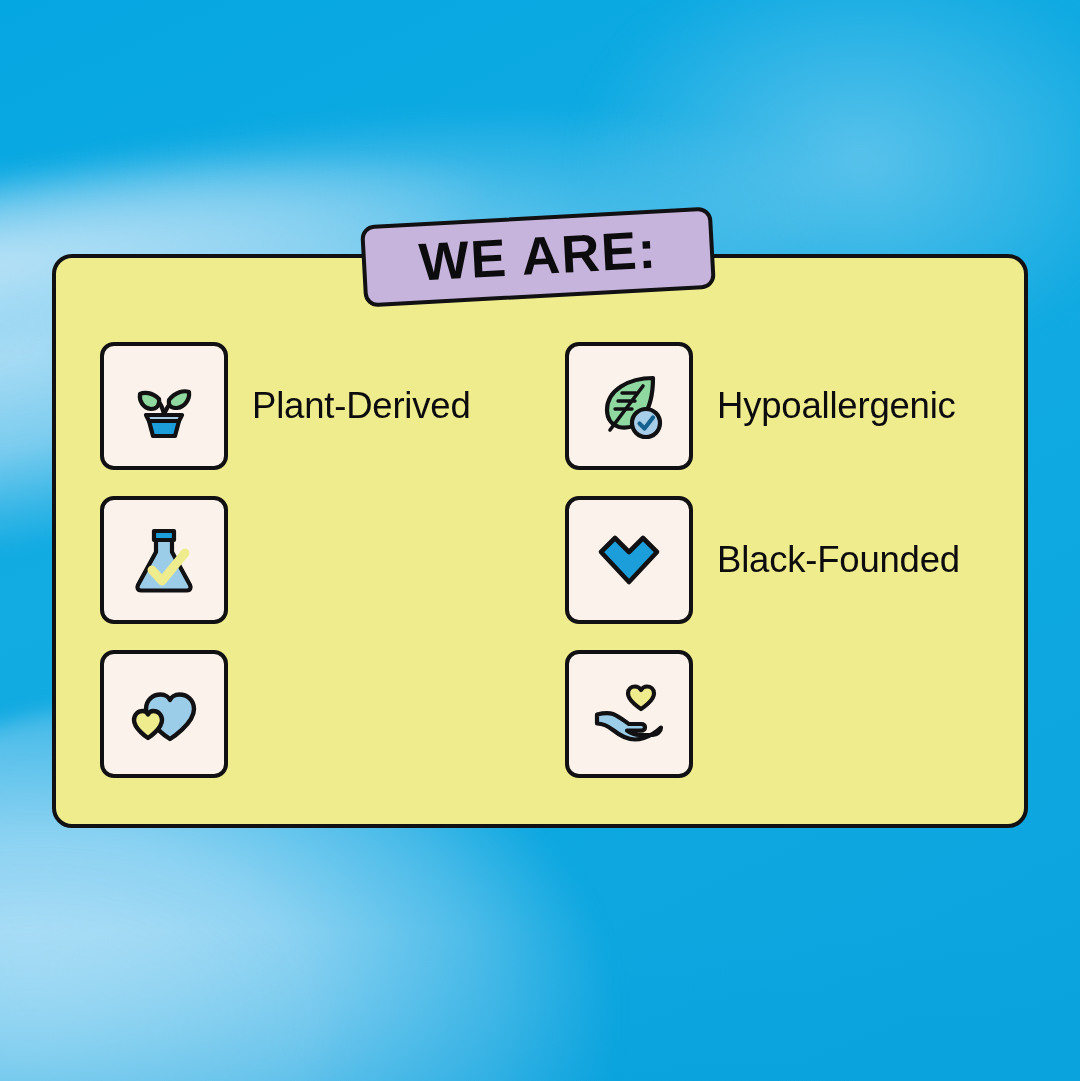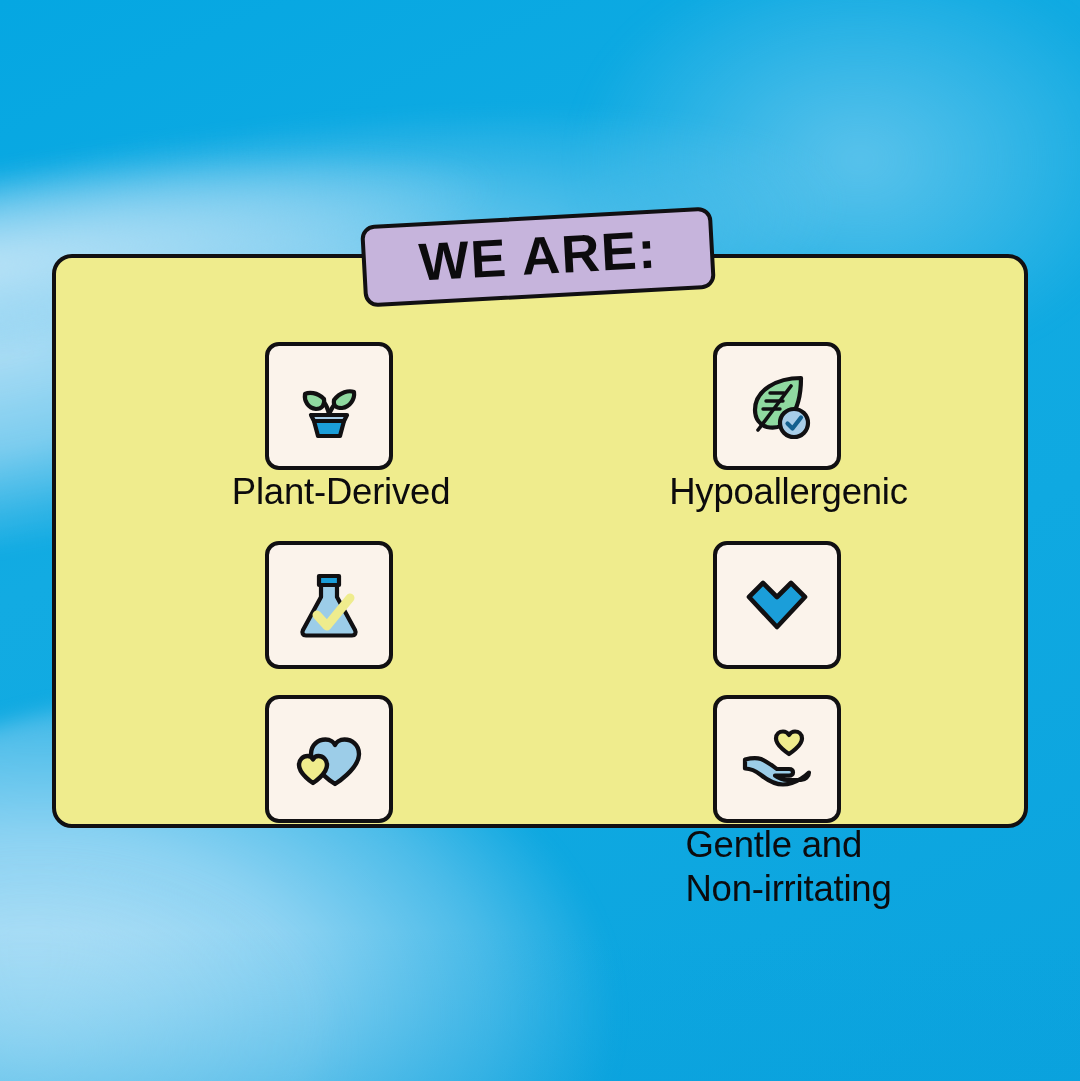--- a/index.html
+++ b/index.html
@@ -155,21 +155,21 @@
     gap: 26px;
   }
 
   .grid-row {
     display: flex;
     flex-direction: row;
   }
 
   .feature {
     display: flex;
-    flex-direction: column;
+    flex-direction: row;
     align-items: center;
     width: 458px;
   }
 
   .feature.col-right { width: 430px; padding-left: 7px; }
 
   .icon-tile {
     width: 128px;
     height: 128px;
     min-width: 128px;
@@ -266,20 +266,21 @@
       </div>
 
       <div class="feature col-right">
         <div class="icon-tile">
           <span>
             <svg width="76" height="76" viewBox="0 0 76 76">
               <path d="M10 30 L24 16 L38 30 L52 16 L66 30 L38 60 Z" fill="#1B9ED9" stroke="#111012" stroke-width="4.6" stroke-linejoin="round" stroke-linecap="round"></path>
             </svg>
           </span>
         </div>
+        <div class="feature-label">Black-Founded</div>
       </div>
 
     </div>
 
     <div class="grid-row">
 
       <div class="feature col-left">
         <div class="icon-tile">
           <span>
             <svg width="76" height="76" viewBox="0 0 76 76">
@@ -296,22 +297,20 @@
         <div class="icon-tile">
           <span>
             <svg width="76" height="76" viewBox="0 0 76 76">
               <g stroke="#111012" stroke-width="4.2" stroke-linejoin="round" stroke-linecap="round">
                 <path d="M50 33 C50 33 37 25 37 17.5 C37 13 40.5 10.5 44 10.5 C46.6 10.5 48.8 12 50 14 C51.2 12 53.4 10.5 56 10.5 C59.5 10.5 63 13 63 17.5 C63 25 50 33 50 33 Z" fill="#EFEC8D"></path>
                 <path d="M6 38.5 C6 38.5 16 36 22 38 C27.5 40 35 46 38 48 L50 48 C53 48 54 49.8 54 51.4 C54 53 52.6 54.6 50 54.6 L36 54.6 C36 54.6 42 59 48 59 L62 59 C66 59 70 55.5 70 51.5 C70 51.5 58 63.5 44 63.5 C34 63.5 27 58 22 54 C17 50 10 47.5 6 47.5 Z" fill="#9CCDE8"></path>
               </g>
             </svg>
           </span>
         </div>
-        <div class="feature-label">Gentle and
-Non-irritating</div>
       </div>
 
     </div>
 
   </div>
 </div>
 
 <div class="title-badge">
   <span class="title-badge-text">WE ARE:</span>
 </div>

